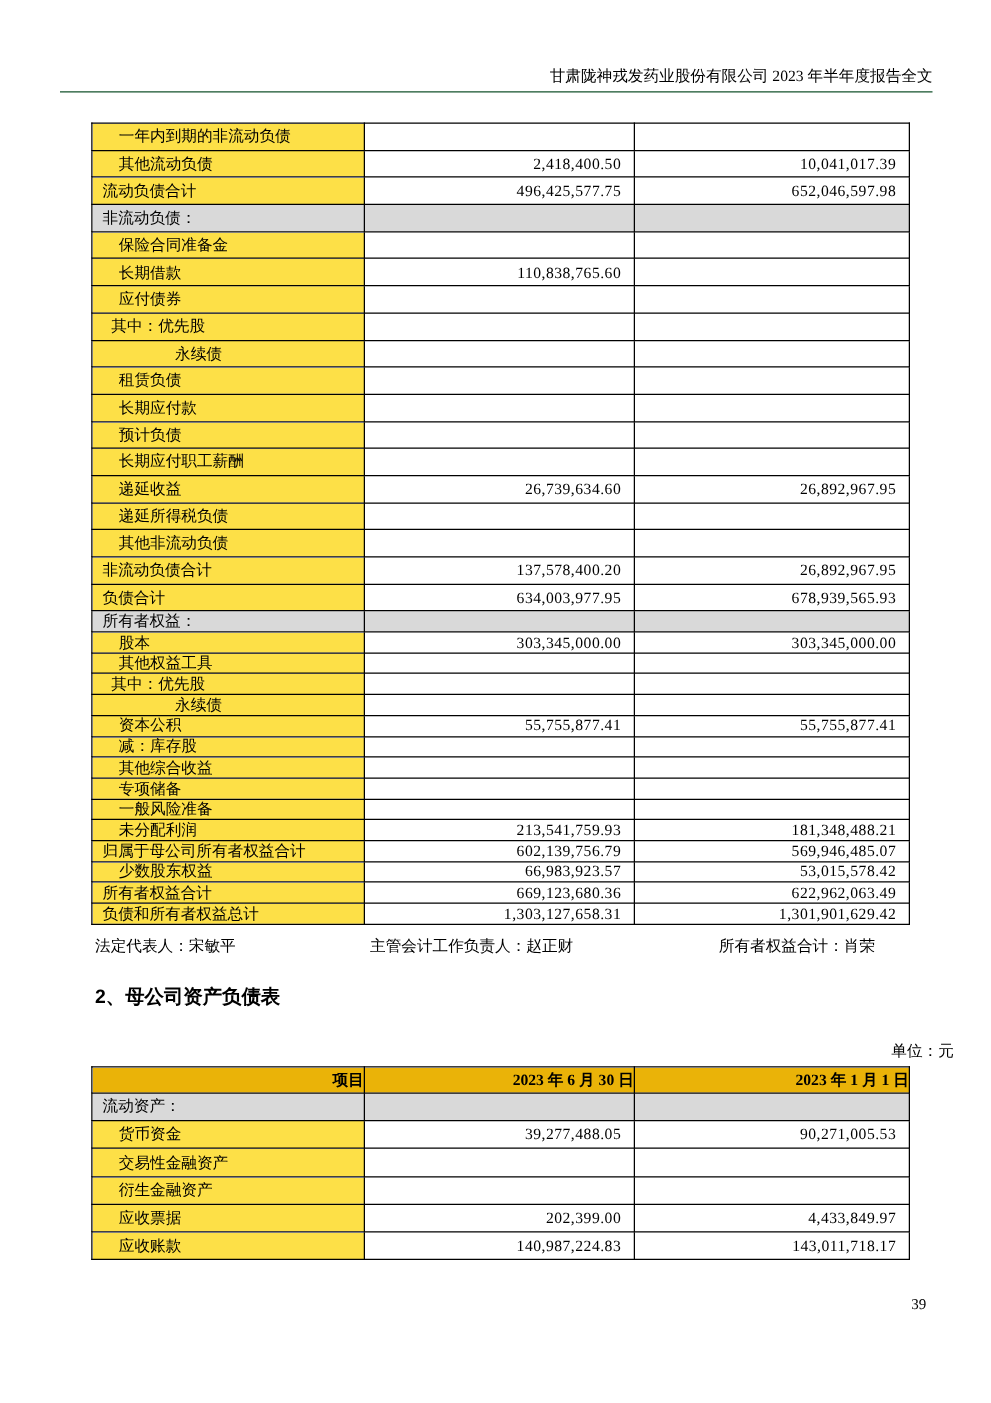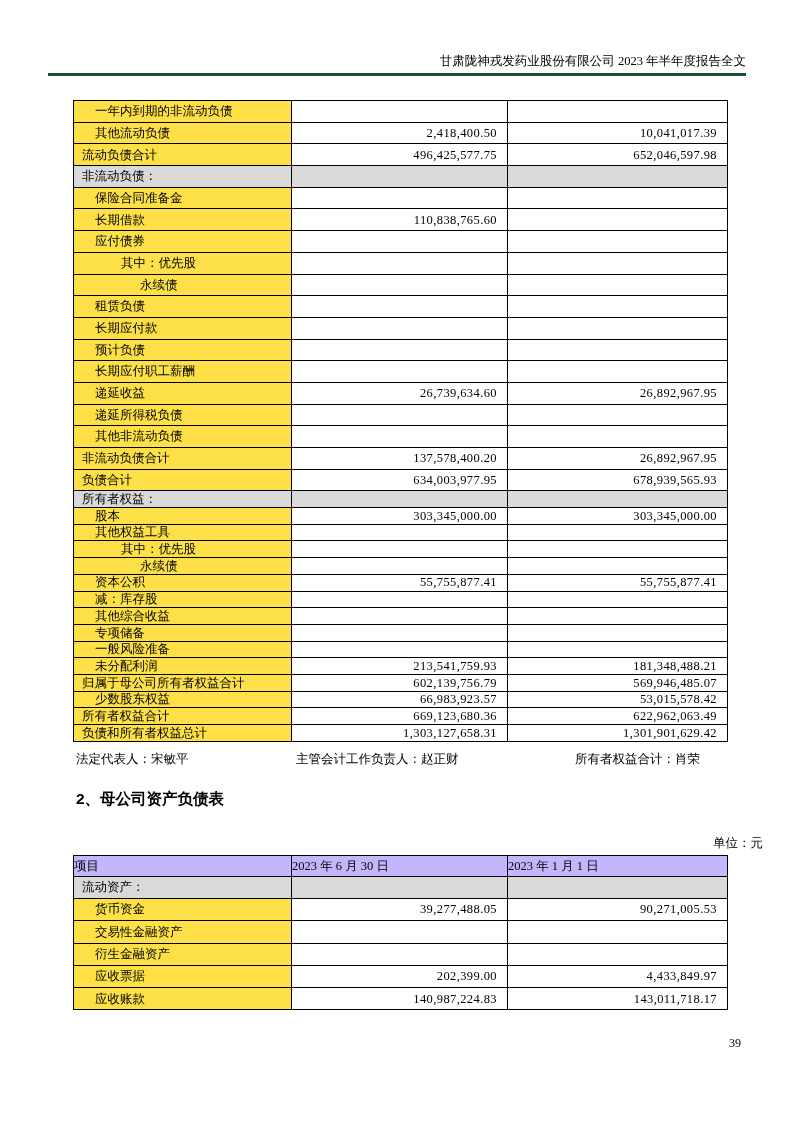--- a/index.html
+++ b/index.html
@@ -5,51 +5,51 @@
   html, body { margin:0; padding:0; }
   body {
     width:793px; height:1122px; position:relative;
     background:#ffffff; color:#000;
     font-family:"Liberation Serif", serif;
     overflow:hidden;
   }
   .doc-header {
     margin:0 47px 0 48px;
     padding-top:53px; padding-bottom:3px;
-    border-bottom:3px solid #14532d;
+    border-bottom:1px solid #14532d;
     text-align:right;
     font-size:12.5px;
   }
   table.bs {
     border-collapse:collapse;
     table-layout:fixed;
     margin-left:73px;
     width:654px;
     font-size:12.5px;
   }
   table.bs td, table.bs th {
     border:1px solid #000;
     padding:0;
     line-height:1.15;
     vertical-align:middle;
     white-space:nowrap;
     overflow:hidden;
   }
   table.bs td.lbl { background:#fde047; padding-left:8px; }
   table.bs td.lvl1 { padding-left:21px; }
-  table.bs td.lvl2 { padding-left:47px; }
+  table.bs td.lvl2 { padding-left:15px; }
   table.bs td.lvl3 { padding-left:66px; }
   table.bs td.num { text-align:right; padding-right:10px; letter-spacing:0.4px; }
   table.bs tr.section td { background:#d9d9d9; }
   table.bs tr.row-t td { height:20.7px; }
   table.bs tr.row-s td { height:15.7px; }
   table.bs.t1 { margin-top:24px; }
   table.bs.t2 { margin-top:3px; }
   table.bs.t2 thead th {
-    background:#c4b5fd; font-weight:normal; text-align:left; height:20px;
+    background:#eab308; font-weight:bold; text-align:right; height:20px;
   }
   table.bs.t2 tr.row-t td { height:21.3px; }
   .sig-row {
     position:relative; height:17px; margin-top:9px; font-size:12.5px;padding-left:11px;
   }
   .sig-row .sig { position:absolute; top:0; }
   .sig-legal { left:76px; }
   .sig-chief { left:296px; }
   .sig-org   { left:575px; }
   .section-heading {

